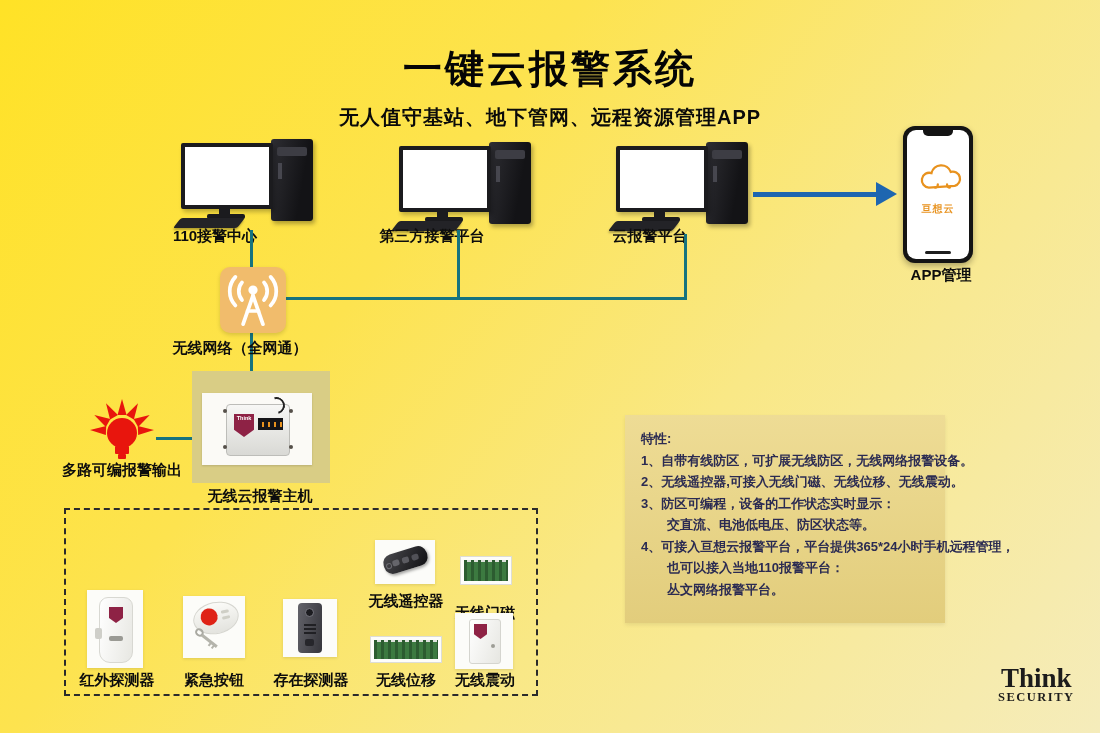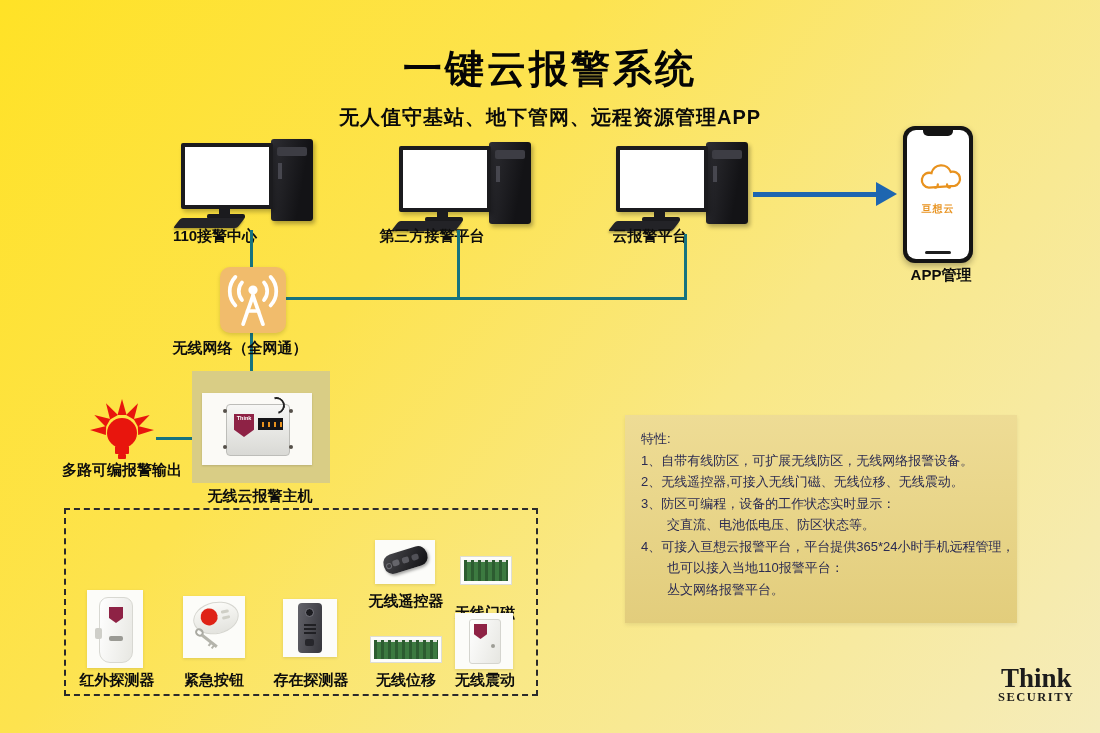--- a/index.html
+++ b/index.html
@@ -86,23 +86,23 @@
   
   .pcb{position:absolute;background:#fdfdfa;border:1px solid #ddddd6;}
   .pcb .green{position:absolute;left:3px;right:3px;top:3px;bottom:3px;background:#3c7a40;
       background-image:repeating-linear-gradient(90deg,#2c5c30 0 3px,transparent 3px 7px),linear-gradient(#dfe3de 0 2px,transparent 2px);}
   
   .vib-dev{position:absolute;left:14px;top:6px;width:30px;height:43px;background:linear-gradient(110deg,#ffffff,#e6e6e1);border:1px solid #d5d5cf;border-radius:3px;}
   .vib-dev .shield{left:4px;top:4px;width:13px;height:15px;}
   .vib-dev .dot{position:absolute;right:5px;top:24px;width:4px;height:4px;background:#9d9d96;border-radius:50%;}
 
   
-  .features{position:absolute;left:625px;top:415px;width:392px;height:208px;box-sizing:border-box;
+  .features{position:absolute;left:625px;top:415px;width:320px;height:208px;box-sizing:border-box;
       background:linear-gradient(180deg,#eedc95,#e2cd7c);padding:13px 12px 0 16px;
-      color:#2b2b52;font-size:13px;font-weight:normal;line-height:21.5px;box-shadow:0 2px 4px rgba(0,0,0,.08);}
+      color:#2b2b52;font-size:13px;font-weight:bold;line-height:21.5px;box-shadow:0 2px 4px rgba(0,0,0,.08);}
   .features .ln{white-space:nowrap;}
   .features .ind{padding-left:26px;}
 
   
   .brand{position:absolute;left:998px;top:666px;text-align:center;color:#1c1c1c;}
   .brand .nm{font-family:"Liberation Serif","DejaVu Serif",serif;font-size:27px;font-weight:bold;line-height:24px;}
   .brand .sb{font-family:"Liberation Serif","DejaVu Serif",serif;font-size:12.5px;font-weight:bold;letter-spacing:1.5px;}
 </style>
 </head>
 <body>

